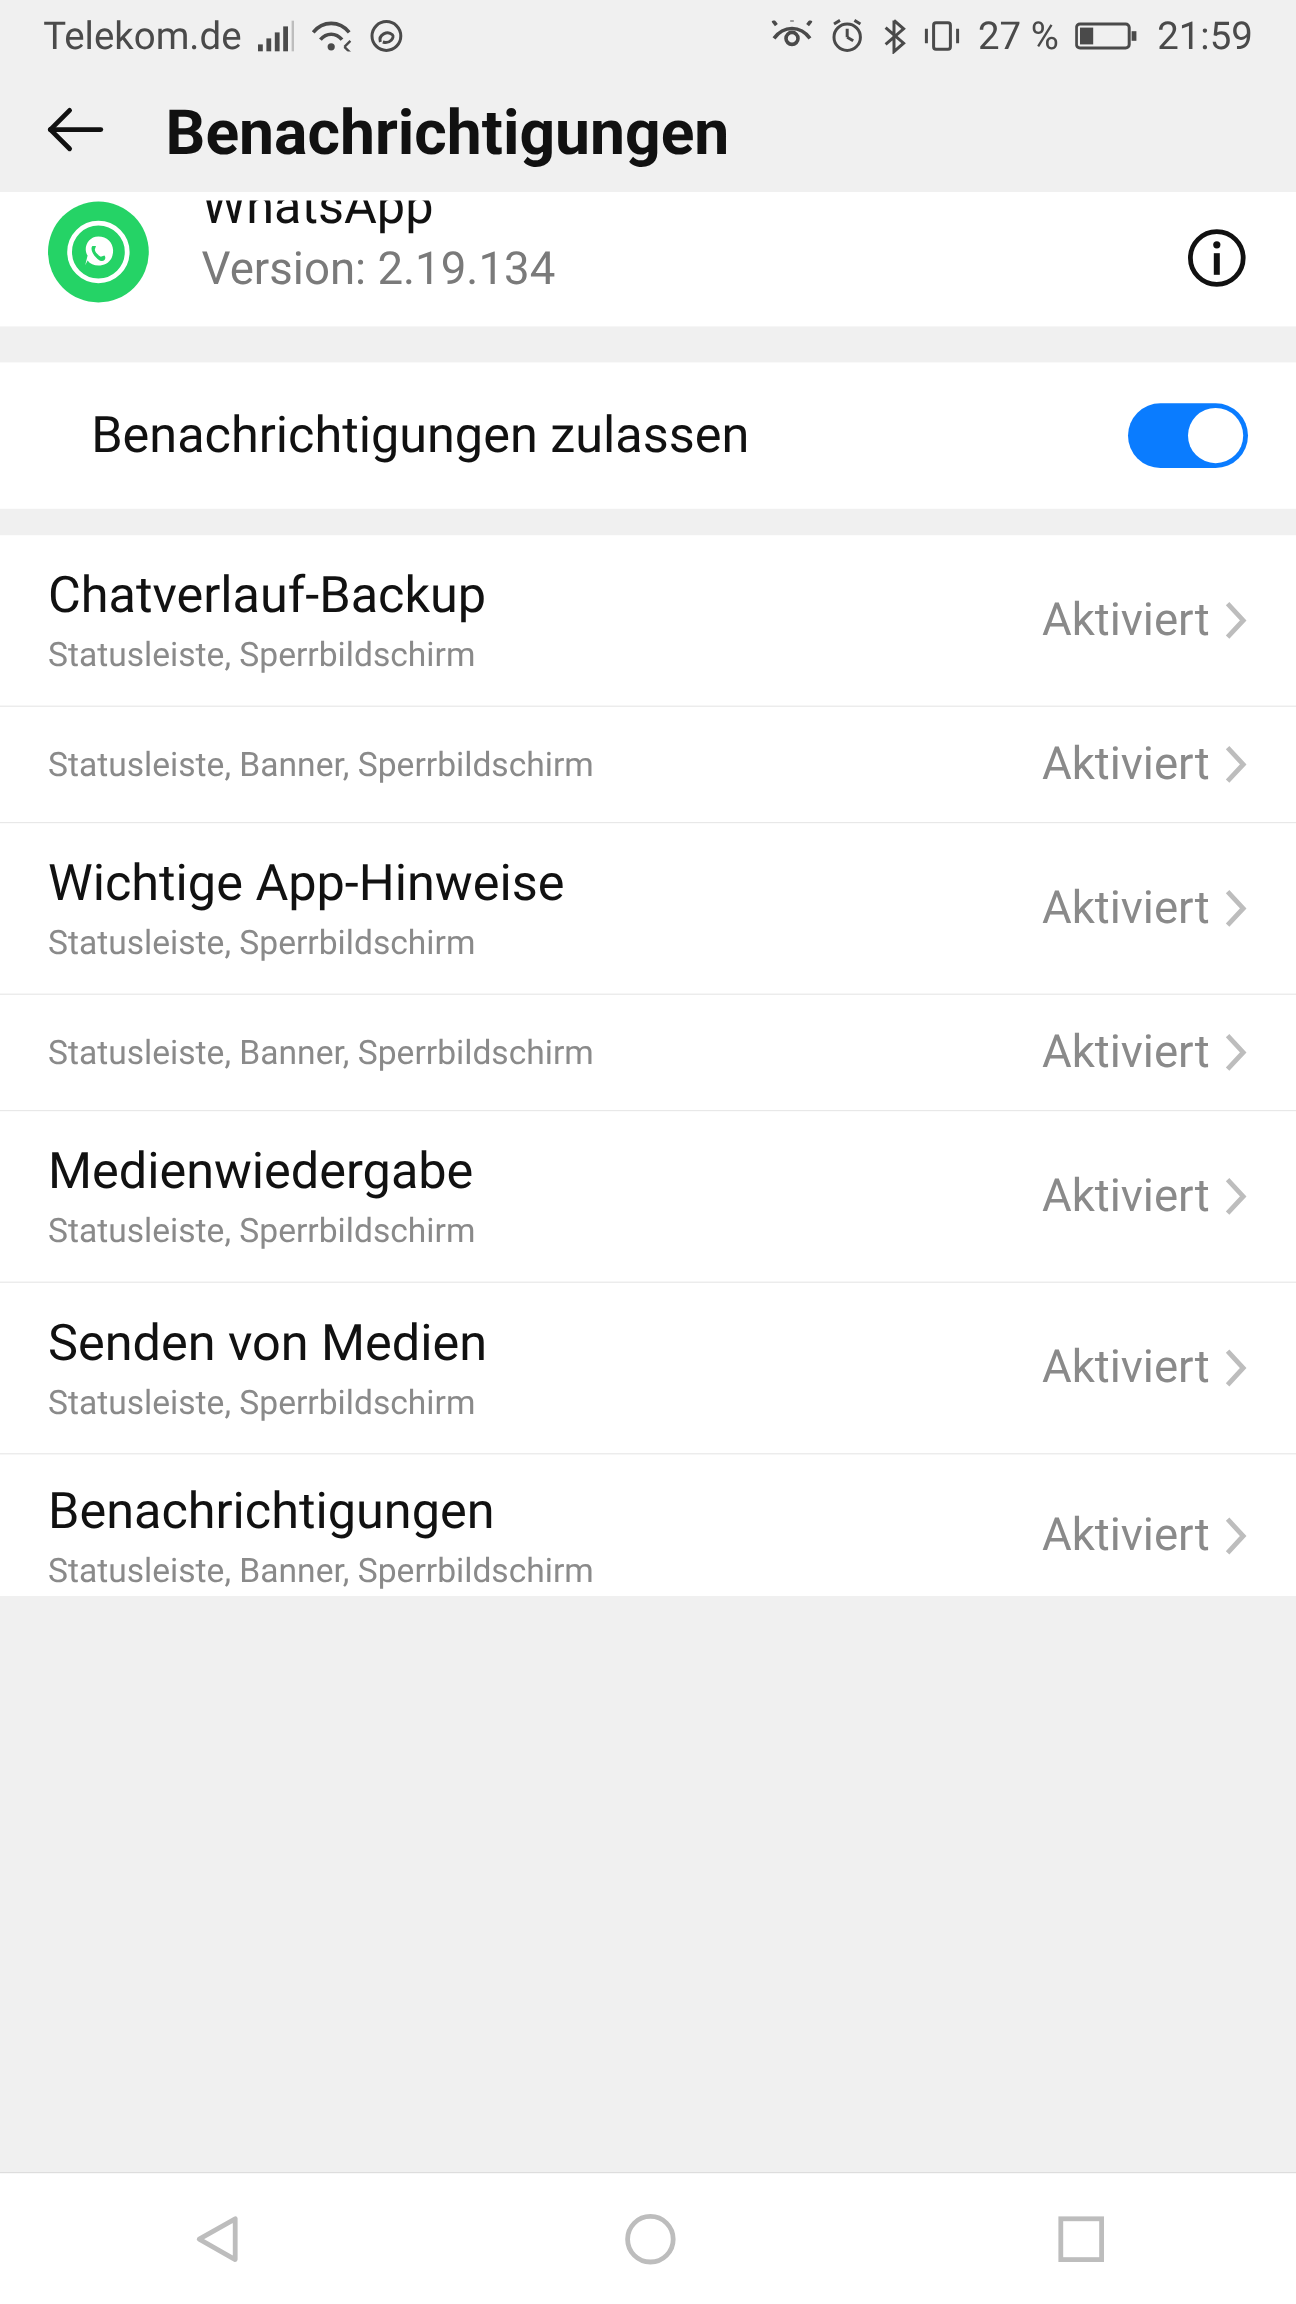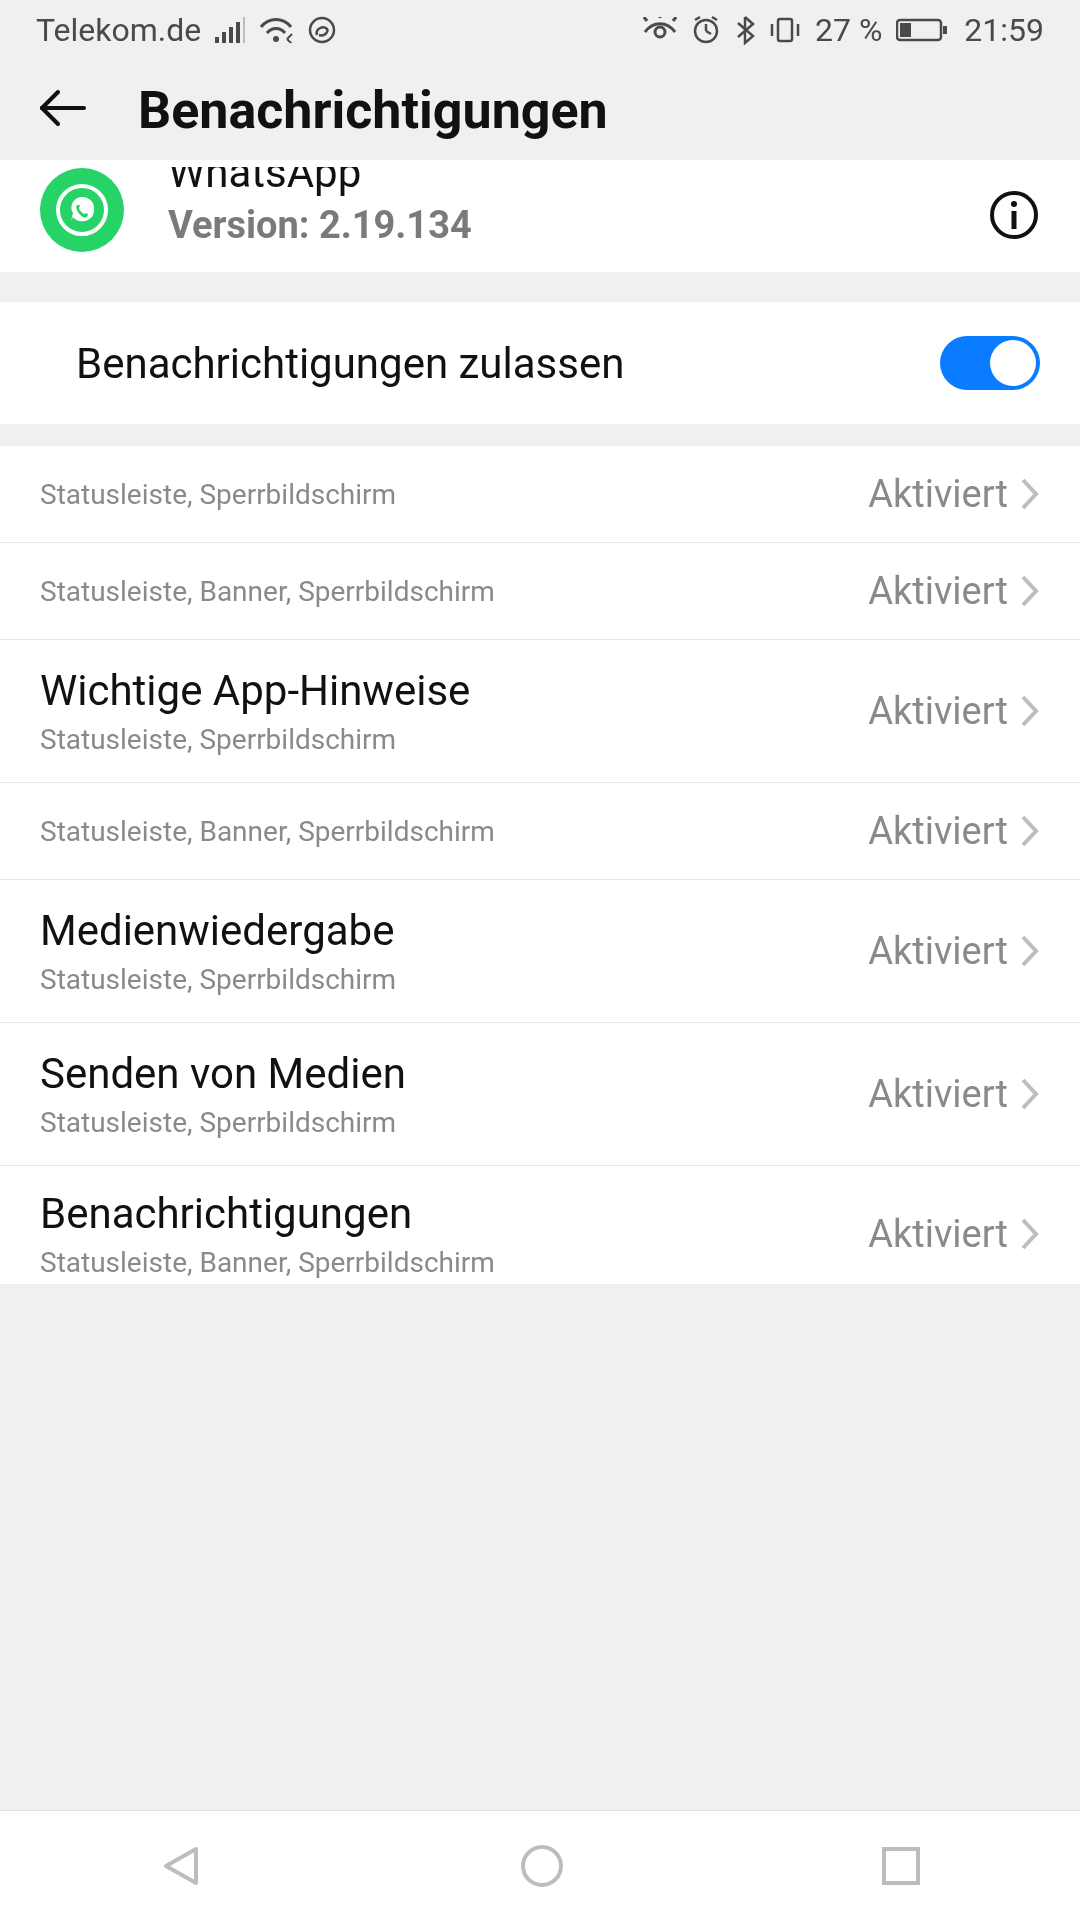--- a/index.html
+++ b/index.html
@@ -67,21 +67,20 @@
     margin-bottom: 6px;
     margin-top: -16px;
     overflow: hidden;
     height: 30px;
     display: flex;
     align-items: flex-end;
   }
   .appblock .appver {
     font-size: 38px;
     color: #7a7a7a;
-    font-weight: bold;
   }
   .appblock .info {
     width: 52px; height: 52px;
   }
 
   .gap { height: 30px; }
 
   
   .allowrow {
     background: #fff;
@@ -275,20 +274,21 @@
 <div class="allowrow">
   <span class="label">Benachrichtigungen zulassen</span>
   <span class="toggle"></span>
 </div>
 
 <div class="smallgap"></div>
 
 <div class="channellist">
   <div class="channel">
     <div class="chtext">
+      <div class="chtitle">Chatverlauf-Backup</div>
       <div class="chsub">Statusleiste, Sperrbildschirm</div>
     </div>
     <span class="chstatus">Aktiviert</span>
     <span>
         <svg class="chevron-svg" width="20" height="34" viewBox="0 0 20 34">
           <polyline points="3,3 16,17 3,31" fill="none" stroke="#bdbdbd" stroke-width="4"></polyline>
         </svg>
       </span>
   </div>
   <div class="channel">

